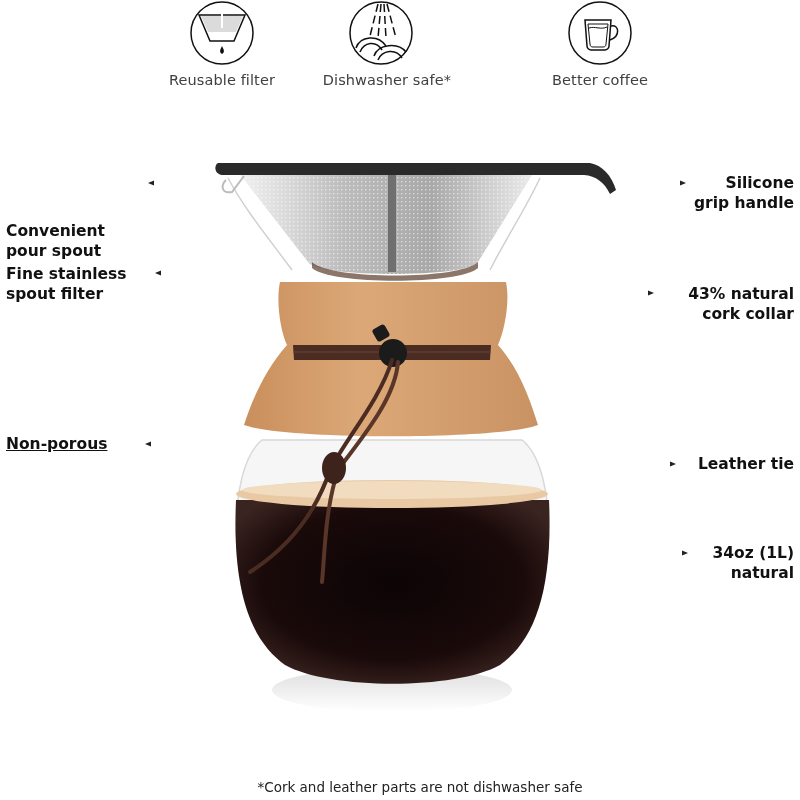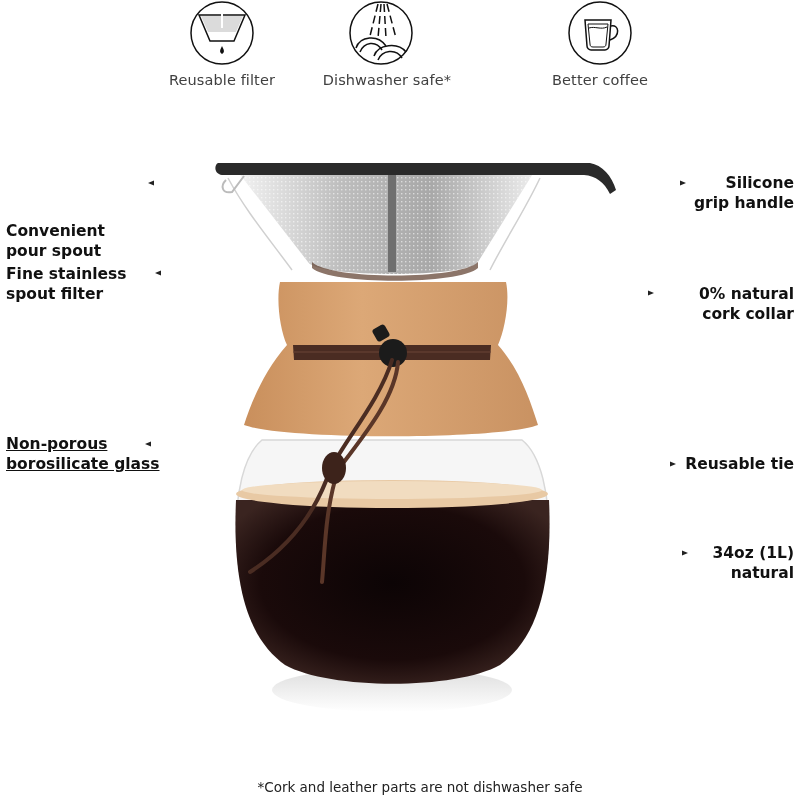--- a/index.html
+++ b/index.html
@@ -144,32 +144,31 @@
 <div class="callout" style="left:6px; top:173px;margin-top:48px;">
   <div>Convenient</div>
   <div>pour spout</div>
 </div>
 <div class="callout" style="left:6px; top:264px;">
   <div>Fine stainless</div>
   <div>spout filter</div>
 </div>
 <div class="callout" style="left:6px; top:434px;text-decoration:underline;">
   <div>Non-porous</div>
-  <div>borosilicate glass</div>
 </div>
 
 <div class="callout right" style="right:6px; top:173px;">
   <div>Silicone</div>
   <div>grip handle</div>
 </div>
 <div class="callout right" style="right:6px; top:284px;">
-  <div>0% natural</div>
+  <div>43% natural</div>
   <div>cork collar</div>
 </div>
 <div class="callout right" style="right:6px; top:454px;">
-  <div>Reusable tie</div>
+  <div>Leather tie</div>
 </div>
 <div class="callout right" style="right:6px; top:543px;">
   <div>34oz (1L)</div>
   <div>natural</div>
 </div>
 
 <div class="footnote">*Cork and leather parts are not dishwasher safe</div>
 
 </body></html>

